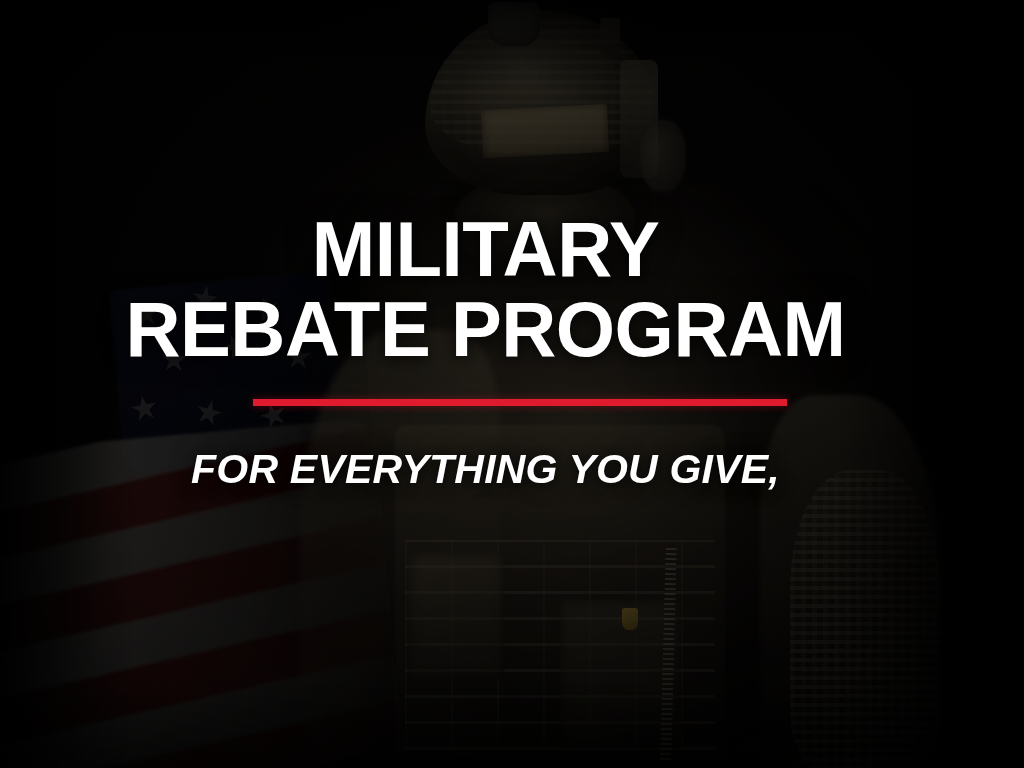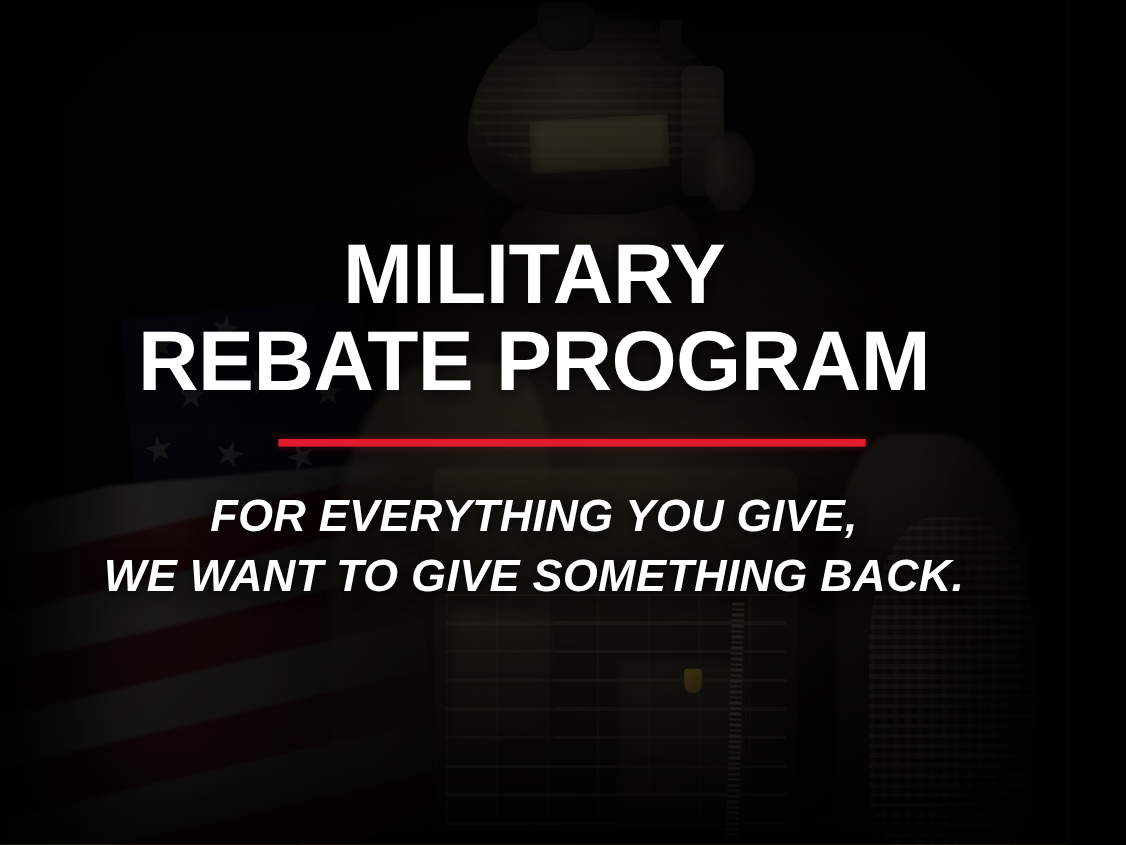--- a/index.html
+++ b/index.html
@@ -471,16 +471,15 @@
   <div class="overlay">
 
     <div class="headline headline-1">MILITARY</div>
 
     <div class="headline headline-2">REBATE PROGRAM</div>
 
     <div class="divider" style="background: rgb(224, 27, 46);"></div>
 
     <div class="subline subline-1">FOR EVERYTHING YOU GIVE,</div>
 
-    <div class="subline subline-2">WE WANT TO GIVE SOMETHING BACK.</div>
   </div>
 
 </div>
 
 </body></html>

